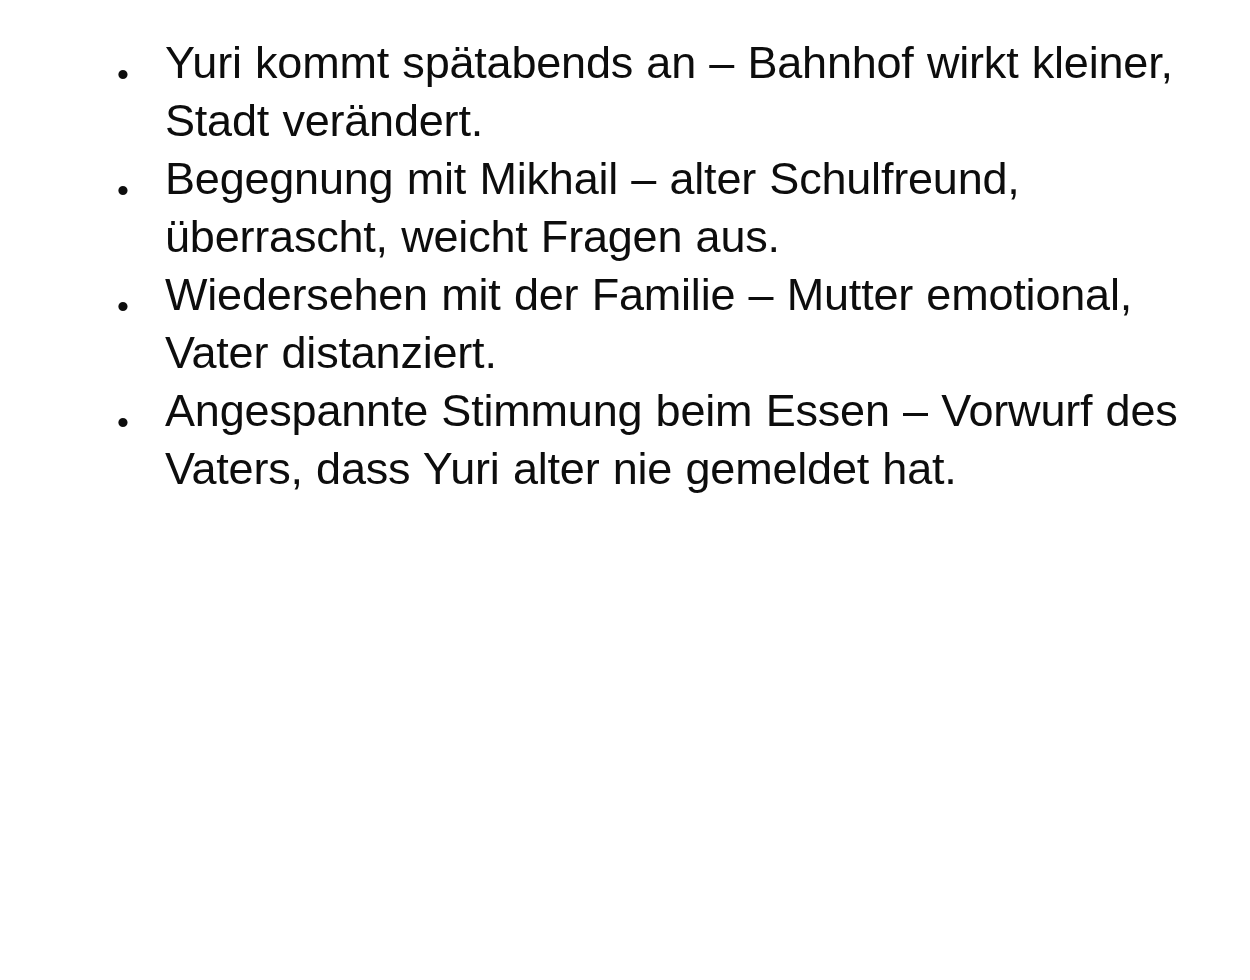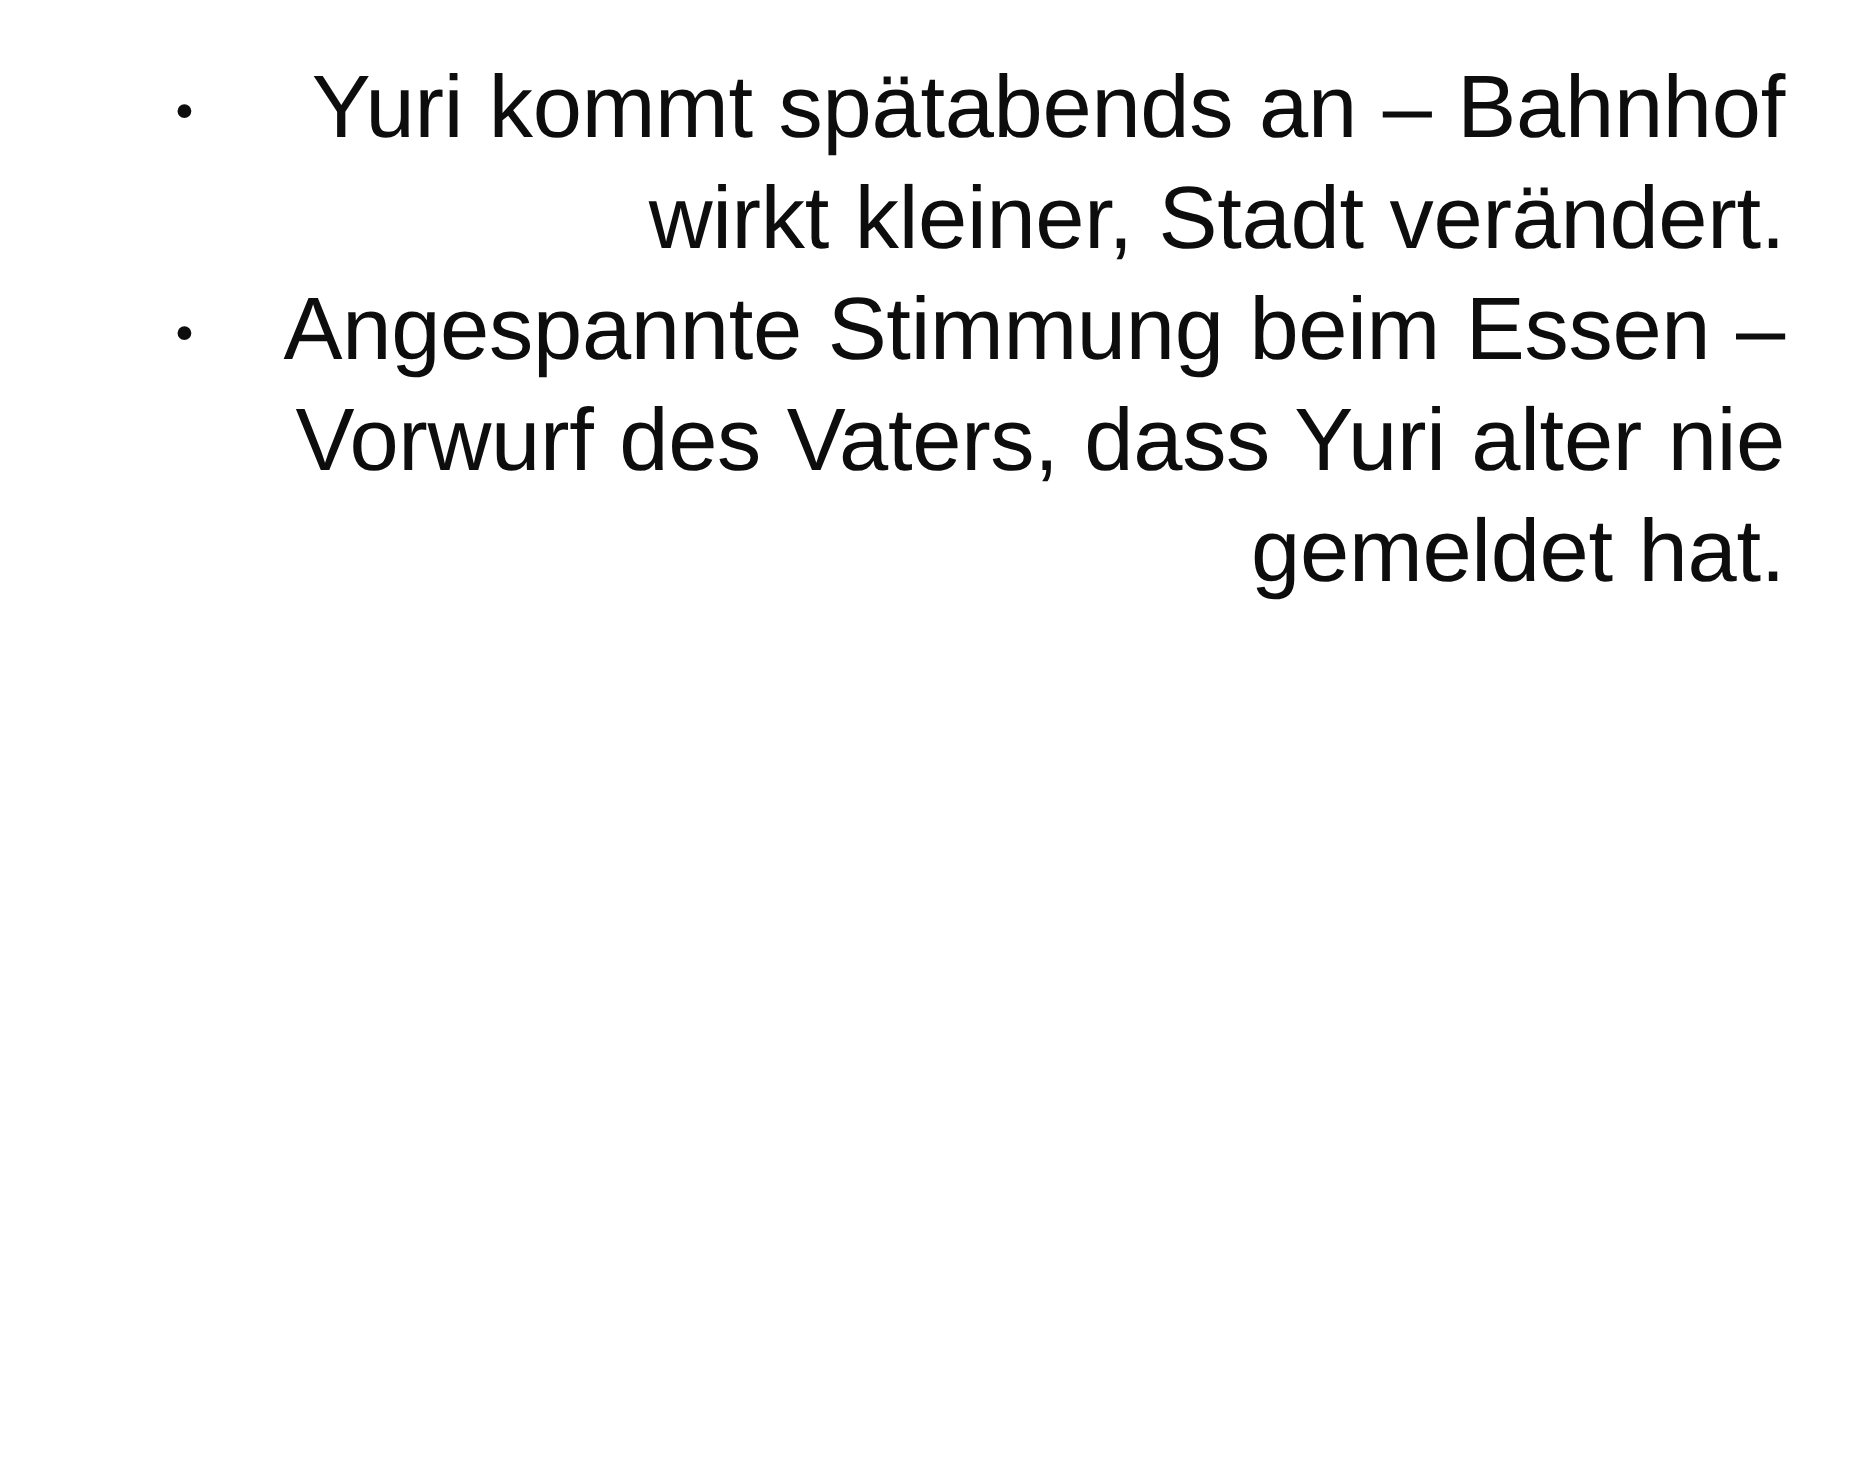--- a/index.html
+++ b/index.html
@@ -22,39 +22,40 @@
     position: relative;
   }
   ul.bullet-list {
     list-style: none;
     margin: 0;
     padding: 0;
   }
   ul.bullet-list > li {
     position: relative;
     padding-left: 105px;
-    font-size: 59px;
-    line-height: 74px;
+    font-size: 45px;
+    line-height: 58px;
     letter-spacing: -0.2px;
     color: #0d0d0d;
     margin: 0;
     word-spacing: 1px;
-    text-align: right;
   }
   ul.bullet-list > li::before {
     content: "\2022";
     position: absolute;
     left: 57px;
     top: 0;
     font-size: 34px;
     line-height: 81px;
     color: #0d0d0d;
   }
 </style>
 </head>
 <body>
 
 <div class="page">
   <ul class="bullet-list">
     <li><span>Yuri kommt spätabends an – Bahnhof wirkt kleiner, Stadt verändert.</span></li>
+    <li><span>Begegnung mit Mikhail – alter Schulfreund, überrascht, weicht Fragen aus.</span></li>
+    <li><span>Wiedersehen mit der Familie – Mutter emotional, Vater distanziert.</span></li>
     <li><span>Angespannte Stimmung beim Essen – Vorwurf des Vaters, dass Yuri alter nie gemeldet hat.</span></li>
   </ul>
 </div>
 
 </body></html>

